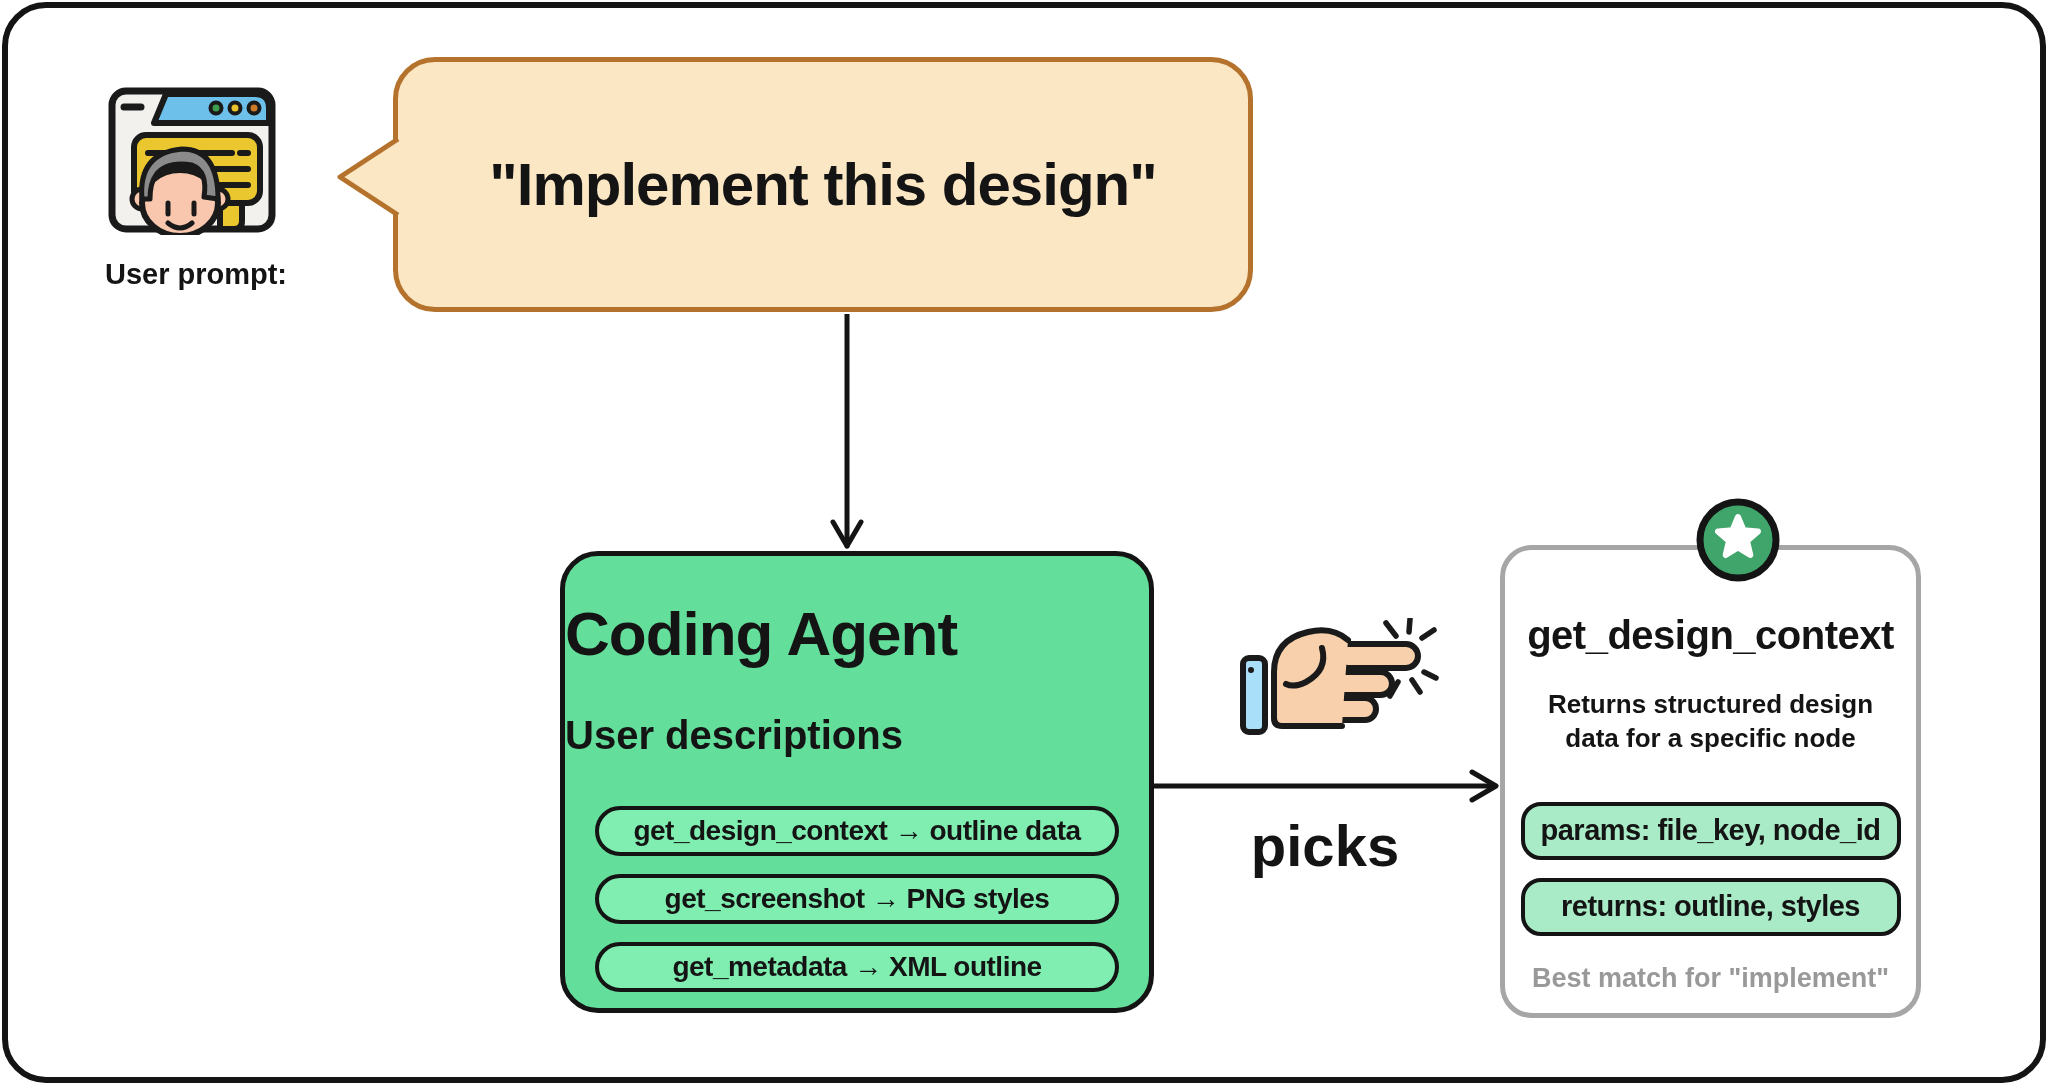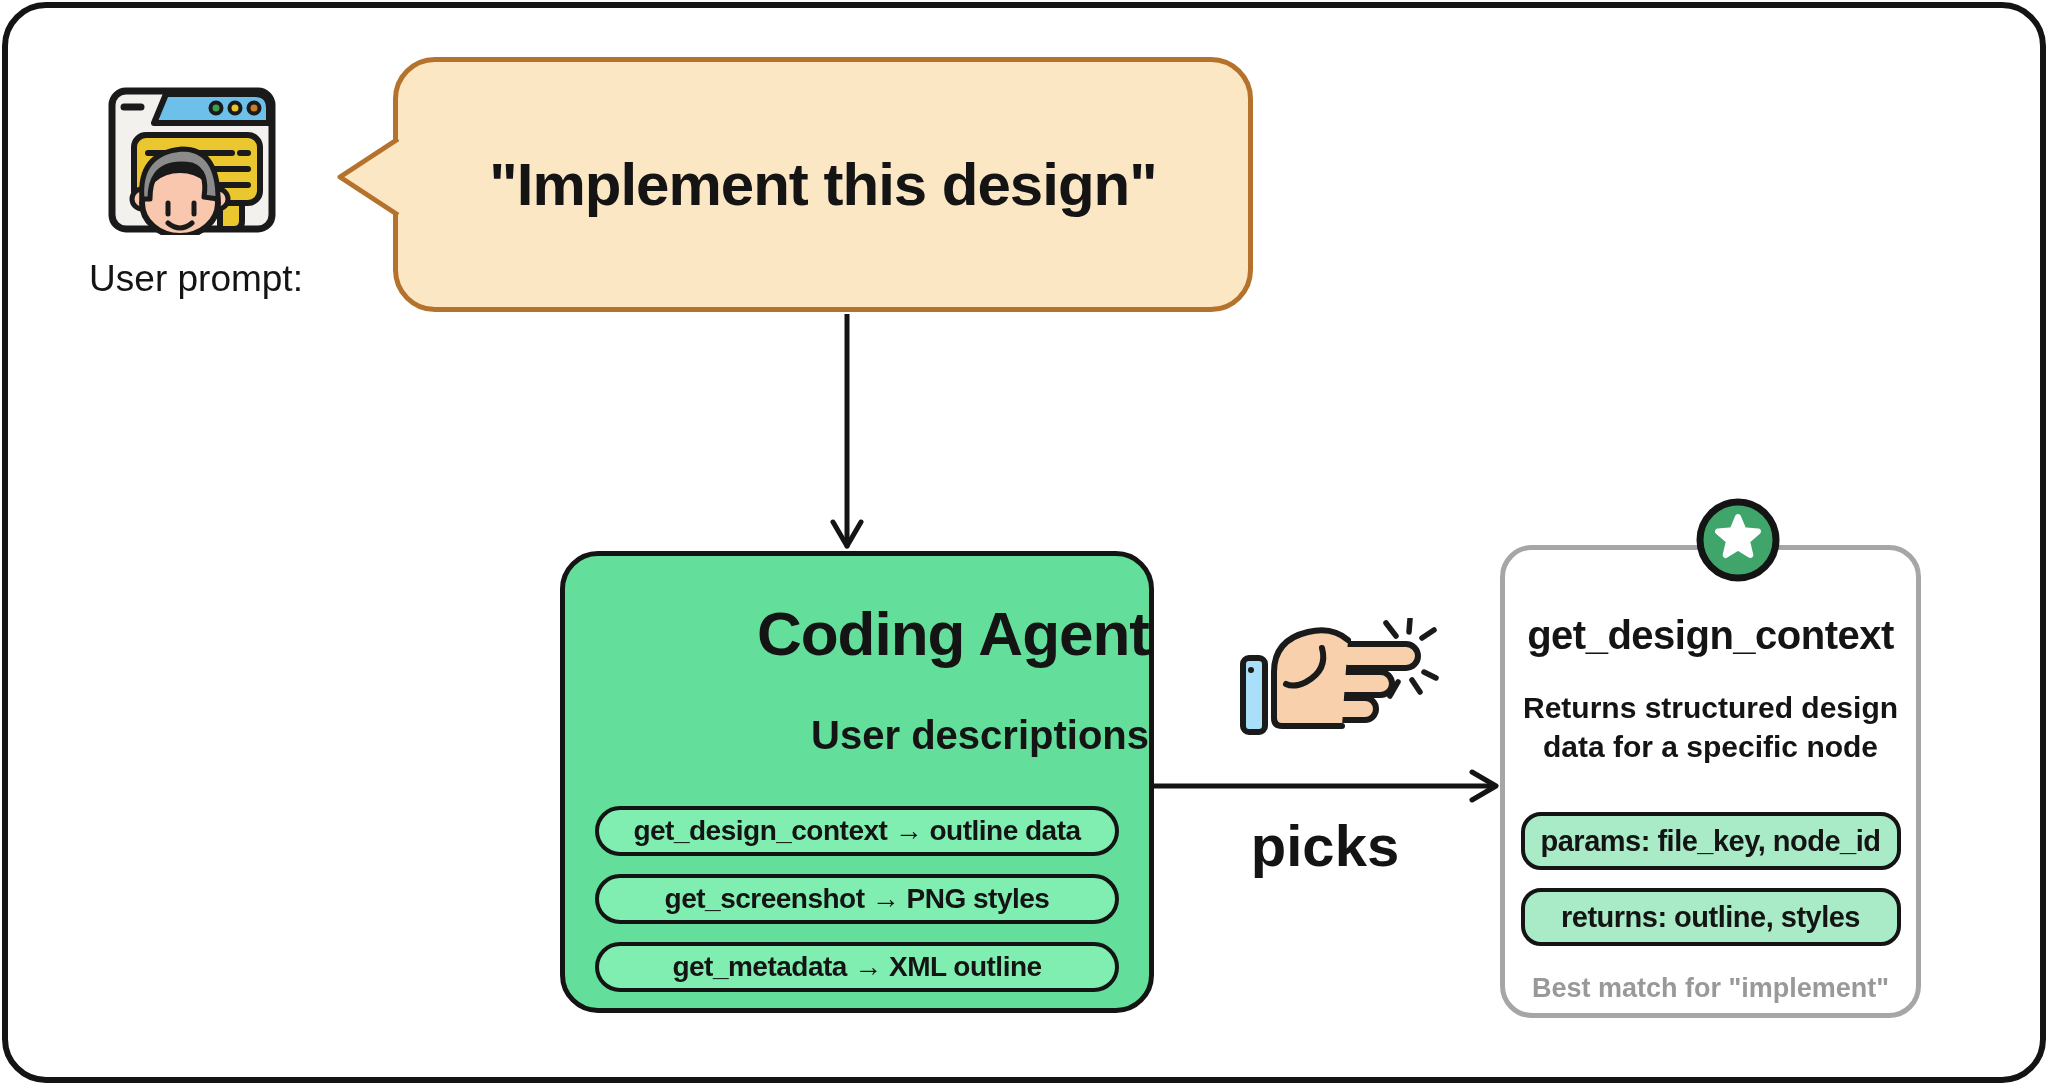--- a/index.html
+++ b/index.html
@@ -17,56 +17,56 @@
   html,body{margin:0;padding:0;background:#ffffff;}
   .stage{
     position:relative;width:2048px;height:1085px;background:#ffffff;overflow:hidden;
     font-family:"Liberation Sans",sans-serif;color:var(--text);
   }
   .frame{position:absolute;inset:2px;border:6px solid var(--frame-border);border-radius:44px;}
 
   
   .user-icon{position:absolute;left:108px;top:85px;width:172px;height:150px;}
   .user-label{position:absolute;left:86px;top:258px;width:220px;text-align:center;
-    font-size:37px;font-weight:400;}
+    font-size:29px;font-weight:700;}
 
   
   .bubble{position:absolute;left:393px;top:57px;width:860px;height:255px;box-sizing:border-box;
     background:var(--bubble-fill);border:5px solid var(--bubble-border);border-radius:42px;
     display:flex;align-items:center;justify-content:center;}
   .bubble-text{font-size:60px;font-weight:700;letter-spacing:-1px;}
   .bubble-tail{position:absolute;left:336px;top:135px;width:64px;height:84px;}
   .bubble-tail path{fill:var(--bubble-fill);stroke:var(--bubble-border);stroke-width:5;stroke-linejoin:round;}
 
   
   .arrow path{stroke:#141414;stroke-width:5;fill:none;stroke-linecap:round;stroke-linejoin:round;}
   .arrow-down{position:absolute;left:829px;top:314px;width:36px;height:240px;}
   .arrow-right{position:absolute;left:1154px;top:766px;width:348px;height:40px;}
 
   
   .agent-box{position:absolute;left:560px;top:551px;width:594px;height:462px;box-sizing:border-box;
-    background:var(--agent-fill);border:5px solid #141414;border-radius:38px;text-align:right;}
+    background:var(--agent-fill);border:5px solid #141414;border-radius:38px;text-align:left;}
   .agent-title{margin-top:42px;font-size:62px;font-weight:700;line-height:1.15;letter-spacing:-1px;}
   .agent-subtitle{margin-top:43px;font-size:40px;font-weight:700;line-height:1.15;}
   .agent-pill{width:524px;height:50px;margin:18px auto 0;box-sizing:border-box;
     background:var(--agent-pill-fill);border:4px solid #141414;border-radius:27px;
     display:flex;align-items:center;justify-content:center;
     font-size:28px;font-weight:700;letter-spacing:-0.5px;white-space:nowrap;}
   .agent-pill.first{margin-top:48px;}
 
   
   .hand-icon{position:absolute;left:1236px;top:618px;width:204px;height:122px;}
   .picks-label{position:absolute;left:1235px;top:812px;width:180px;text-align:center;
     font-size:58px;font-weight:700;}
 
   
   .tool-card{position:absolute;left:1500px;top:545px;width:421px;height:473px;box-sizing:border-box;
     background:#ffffff;border:5px solid var(--card-border);border-radius:32px;text-align:center;}
   .card-title{margin-top:62px;font-size:40px;font-weight:700;line-height:1.15;letter-spacing:-0.5px;}
-  .card-desc{margin-top:30px;font-size:30px;font-weight:700;line-height:1.3;}
+  .card-desc{margin-top:30px;font-size:26px;font-weight:700;line-height:1.3;}
   .card-pill{width:380px;height:58px;margin:18px auto 0;box-sizing:border-box;
     background:var(--card-pill-fill);border:4px solid #141414;border-radius:20px;
     display:flex;align-items:center;justify-content:center;
     font-size:29px;font-weight:700;letter-spacing:-0.5px;white-space:nowrap;}
   .card-pill.first{margin-top:46px;}
   .card-footer{margin-top:27px;font-size:27px;font-weight:700;color:var(--footer-text);}
   .star-badge{position:absolute;left:1692px;top:494px;width:92px;height:92px;}
 </style>
 </head>
 <body>

